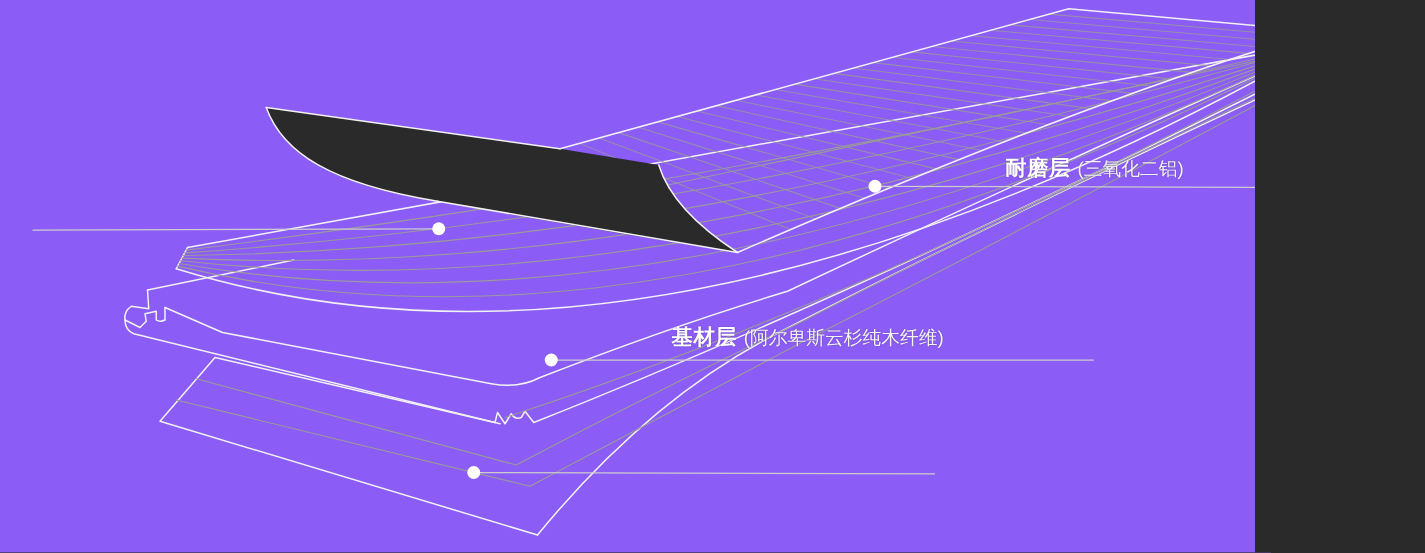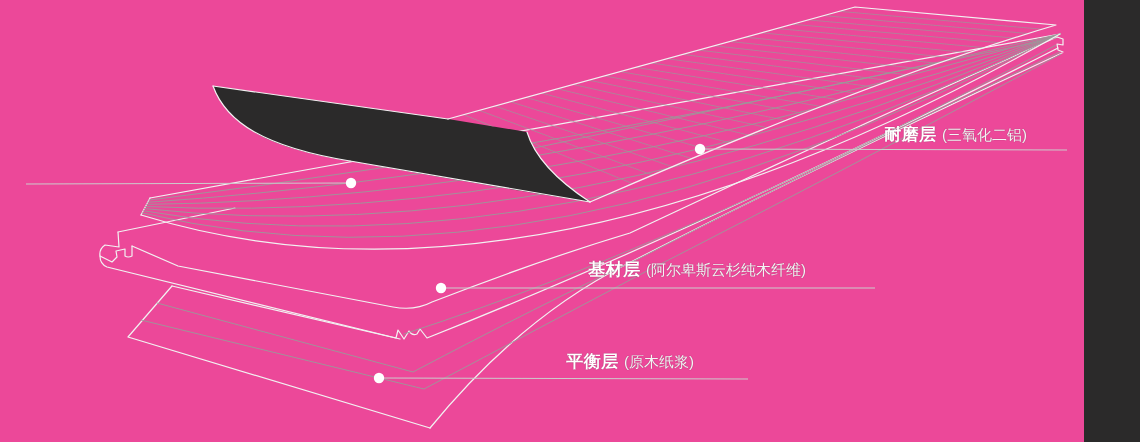--- a/index.html
+++ b/index.html
@@ -1,30 +1,30 @@
 <!DOCTYPE html>
 <html><head>
 <meta charset="utf-8">
 <style>
   html,body{margin:0;padding:0;background:#2b2a2a;}
   .stage{
-    position:relative;width:1084px;height:442px;overflow:hidden;
-    background:#ec4899;
+    position:relative;width:1004px;height:442px;overflow:hidden;
+    background:#8b5cf6;
     font-family:"Liberation Sans","DejaVu Sans",sans-serif;
   }
   .stage svg{position:absolute;left:0;top:0;}
   .layer-label{
     position:absolute;color:#ffffff;white-space:nowrap;
     font-size:17px;font-weight:bold;letter-spacing:.5px;
     text-shadow:0 0 1px rgba(0,0,0,.4);
   }
   .layer-label .detail{font-weight:normal;font-size:15px;letter-spacing:0;color:#f4f4f4;}
   #label-wear   {top:123px;right:57px;text-align:right;}
   #label-decor  {top:154px;left:25px;}
-  #label-base   {top:258px;right:278px;text-align:left;}
+  #label-base   {top:258px;right:249px;text-align:left;}
   #label-balance{top:350px;right:390px;text-align:right;}
 </style>
 </head>
 <body>
 
 <div class="stage">
 
   <svg width="1140" height="442" viewBox="0 0 1140 442">
     <defs>
       <clipPath id="wearClip">
@@ -114,18 +114,14 @@
   </svg>
 
   <div class="layer-label" id="label-wear">
     <span>耐磨层</span>
     <span class="detail">(三氧化二铝)</span>
   </div>
   <div class="layer-label" id="label-base">
     <span>基材层</span>
     <span class="detail">(阿尔卑斯云杉纯木纤维)</span>
   </div>
-  <div class="layer-label" id="label-balance">
-    <span>平衡层</span>
-    <span class="detail">(原木纸浆)</span>
-  </div>
 
 </div>
 
 </body></html>

